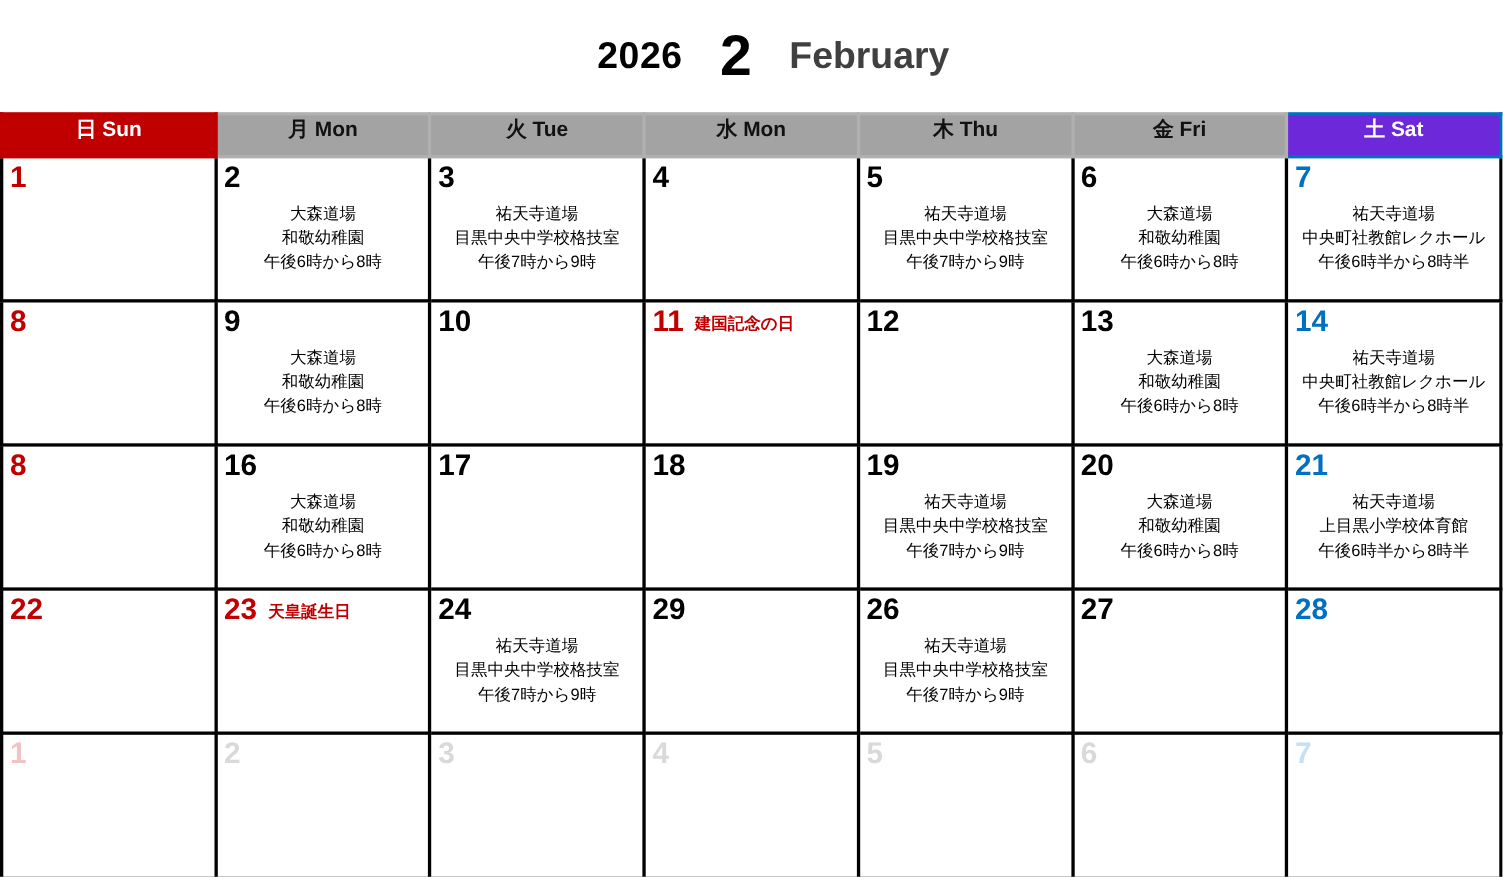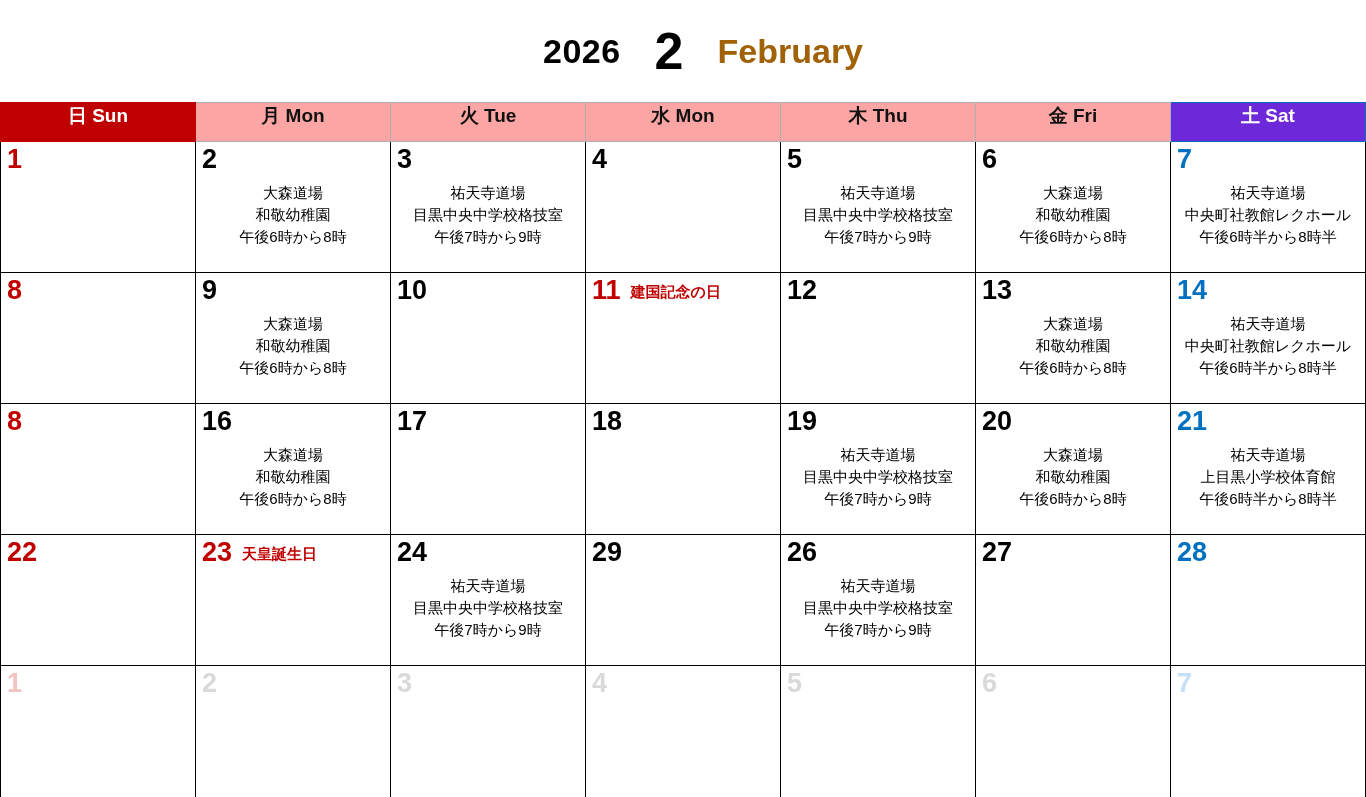--- a/index.html
+++ b/index.html
@@ -33,40 +33,40 @@
   }
   .title-month-num {
     font-size: 52px;
     font-weight: bold;
     color: #000;
     line-height: 1;
   }
   .title-month-name {
     font-size: 34px;
     font-weight: bold;
-    color: #a16207;
+    color: #404040;
   }
 
   
   .cal {
     width: 1366px;
     border-collapse: collapse;
     table-layout: fixed;
   }
   .cal th, .cal td {
-    border: 1px solid #000000;
+    border: 3px solid #000000;
     padding: 0;
     vertical-align: top;
   }
   .cal th {
     height: 39px;
     font-size: 19px;
     font-weight: bold;
     text-align: center;
-    background: #fca5a5;
+    background: #a3a3a3;
     color: #111;
     border-color: #b0b0b0;
   }
   .cal th.sun {
     background: #c00000;
     color: #ffffff;
     border-color: #c00000;
   }
   .cal th.sat {
     background: #6d28d9;

